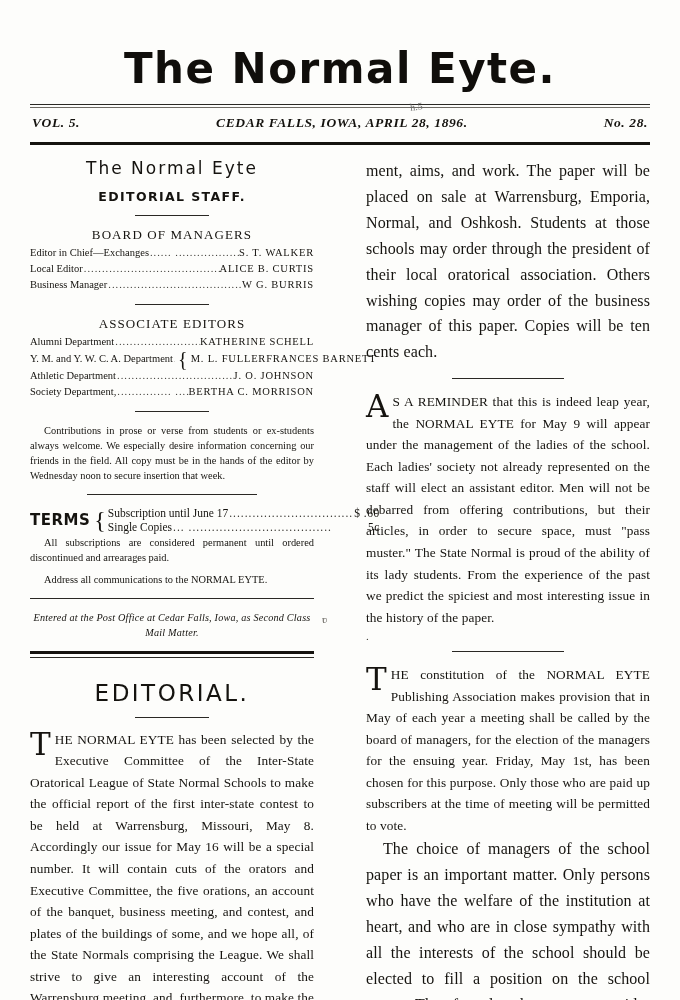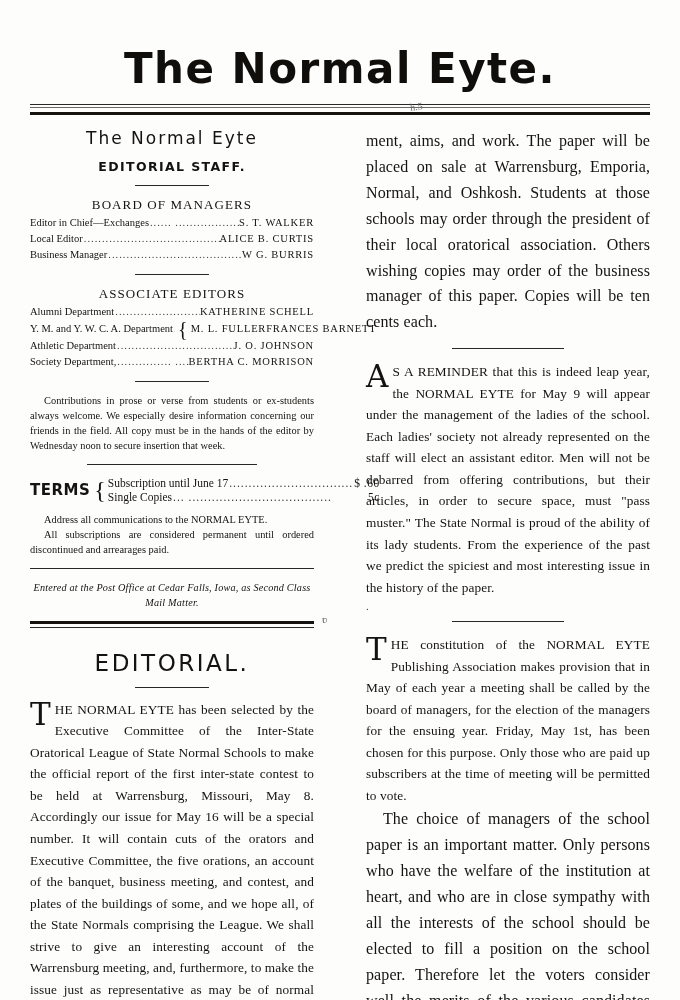--- a/index.html
+++ b/index.html
@@ -305,20 +305,25 @@
 <div class="page">
 
   <div class="masthead">
     <div class="masthead-title">The Normal Eyte.</div>
   </div>
   <div class="pencil-mark">h.5</div>
 
   <hr class="rule-thin">
   <hr class="rule-hair">
 
+  <div class="volume-bar">
+    <span>VOL. 5.</span>
+    <span class="vb-center">CEDAR FALLS, IOWA, APRIL 28, 1896.</span>
+    <span>No. 28.</span>
+  </div>
 
   <hr class="rule-thick">
 
   <div class="columns">
 
     <div class="col col-left">
 
       <div class="flag-title">The Normal Eyte</div>
 
 
@@ -392,23 +397,23 @@
           </span>
           <span class="terms-line">
             <span class="t-label">Single Copies</span>
             <span class="dots">...&nbsp;.....................................</span>
             <span class="t-price">5c</span>
           </span>
         </span>
       </div>
 
 
+      <p class="note-para">All subscriptions are considered permanent until ordered discontinued and arrearages paid.</p>
+
       <p class="note-para" style="margin-top:7px;">Address all communications to the NORMAL EYTE.</p>
-
-      <p class="note-para">All subscriptions are considered permanent until ordered discontinued and arrearages paid.</p>
 
       <div class="mini-rule" style="width:100%;"></div>
 
       <p class="entered">Entered at the Post Office at Cedar Falls, Iowa, as Second Class Mail Matter.</p>
 
       <hr class="double-rule-top">
       <hr class="double-rule-bot">
 
       <div class="editorial-head">EDITORIAL.</div>
 

